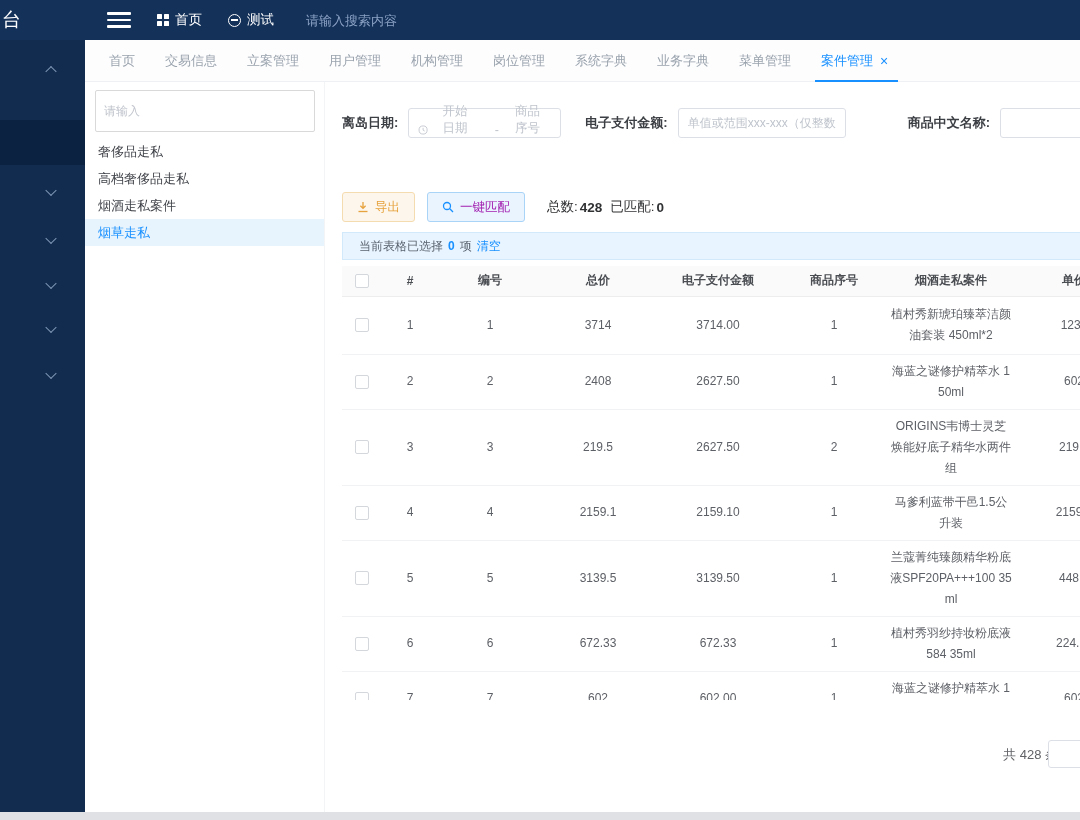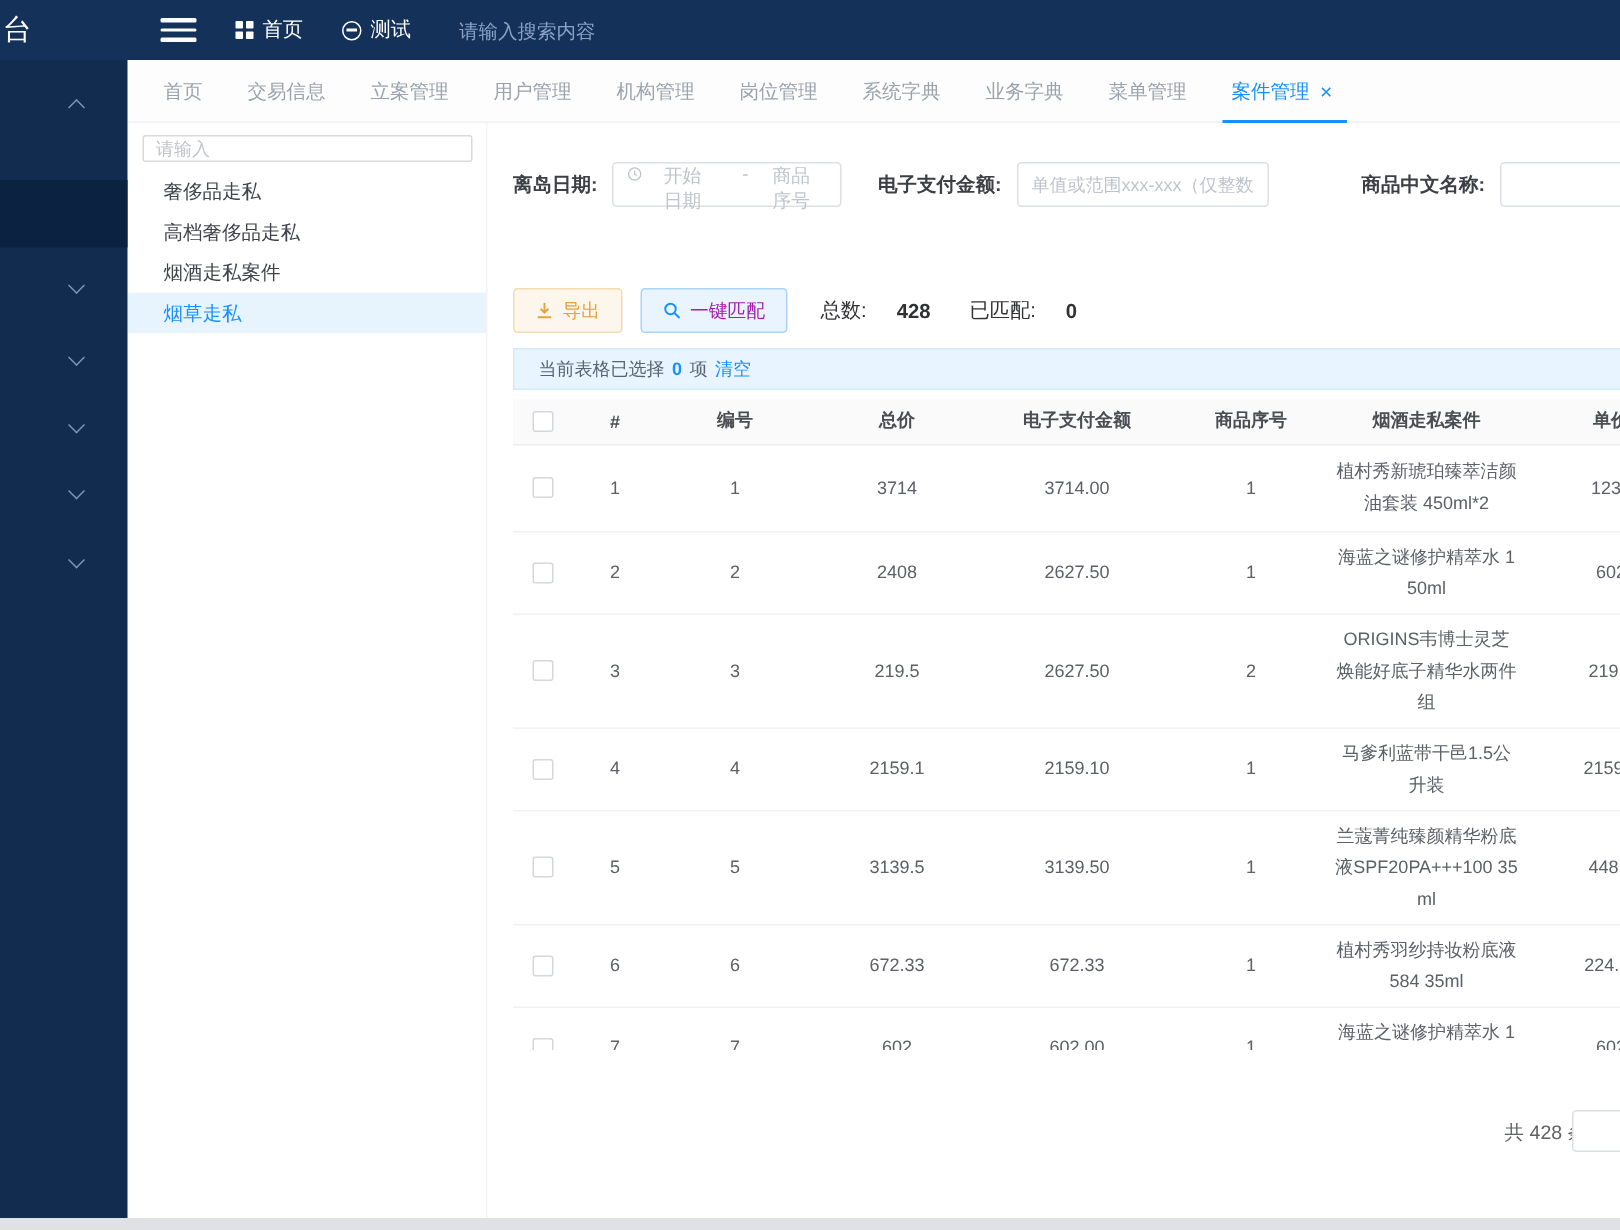--- a/index.html
+++ b/index.html
@@ -52,53 +52,53 @@
   .tab { position:relative; height:42px; display:flex; align-items:center; gap:7px;
     font-size:13px; color:#9aa3ad; margin-right:26px; cursor:pointer; padding:0 2px; }
   .tab.active { color:#1890ff; }
   .tab.active::after { content:""; position:absolute; left:-4px; right:-8px; bottom:0;
     height:2px; background:#1890ff; }
   .tab-close { font-size:14px; color:#1890ff; line-height:1; }
 
   
   .tree-panel { position:absolute; left:0; top:42px; width:240px; bottom:0;
     border-right:1px solid #f3f4f6; }
-  .tree-search { margin:8px 10px 6px 10px; width:220px; height:18px;
+  .tree-search { margin:8px 10px 6px 10px; width:220px; height:42px;
     border:1px solid #d9d9d9; border-radius:2px; padding:0 8px; font-size:12px;
     color:#333; outline:none; }
   .tree-search::placeholder { color:#c0c4cc; }
-  .tree-item { height:27px; line-height:27px; padding-left:24px; font-size:13px;
+  .tree-item { height:27px; line-height:27px; padding-left:13px; font-size:13px;
     color:#404349; cursor:pointer; white-space:nowrap; }
   .tree-item.selected { background:#e7f3fd; color:#1890ff; }
 
   
   .main { position:absolute; left:245px; top:42px; right:0; bottom:0;
     padding-left:12px; overflow:hidden; }
 
   .filter-row { display:flex; align-items:center; margin-top:26px; }
   .f-label { font-size:13px; font-weight:700; color:#3c3f44; white-space:nowrap; }
-  .date-box { display:flex; align-items:flex-start; width:223px; height:30px;
+  .date-box { display:flex; align-items:flex-end; width:223px; height:30px;
     border:1px solid #dcdfe6; border-radius:3px; margin-left:10px; padding:0 9px;
     background:#fff; }
   .date-box .ph { color:#bfc4cc; font-size:12.5px; }
   .date-start { margin-left:14px; }
   .date-sep { margin:0 16px; }
   .f-input { height:30px; border:1px solid #dcdfe6; border-radius:3px; margin-left:10px;
     padding:0 9px; font-size:12px; color:#333; outline:none; }
   .f-input::placeholder { color:#bfc4cc; }
   .epay-input { width:168px; margin-right:62px; }
   .name-input { width:120px; margin-right:-40px; }
   .epay-label { margin-left:24px; }
 
   .btn-row { display:flex; align-items:center; margin-top:54px; }
   .btn { height:30px; display:flex; align-items:center; gap:6px; border-radius:3px;
     font-size:12.5px; padding:0 14px; cursor:pointer; }
   .btn-export { background:#fdf6ec; border:1px solid #f5dcb0; color:#e6a23c; }
   .btn-match { background:#e9f4ff; border:1px solid #a9d3f7; color:#a21caf; margin-left:12px; }
-  .stats { margin-left:22px; font-size:13.5px; color:#303133; display:flex; gap:20px;
+  .stats { margin-left:22px; font-size:13.5px; color:#303133; display:flex; gap:2px;
     align-items:center; }
   .stats b { font-weight:700; }
 
   .sel-bar { margin-top:10px; margin-right:-10px; height:28px; background:#e8f4ff;
     border:1px solid #d2e8fb; border-right:none; display:flex; align-items:center;
     padding-left:16px; font-size:12px; color:#5a6470; gap:5px; }
   .sel-count { color:#1890ff; font-weight:700; }
   .sel-clear { color:#1890ff; cursor:pointer; }
 
   

